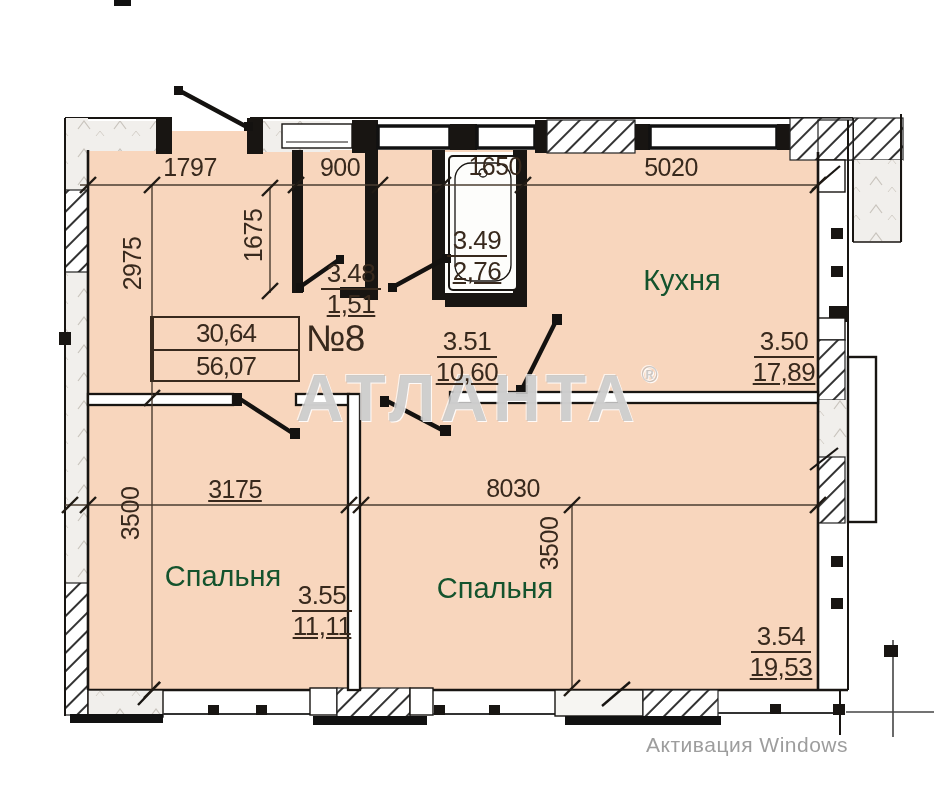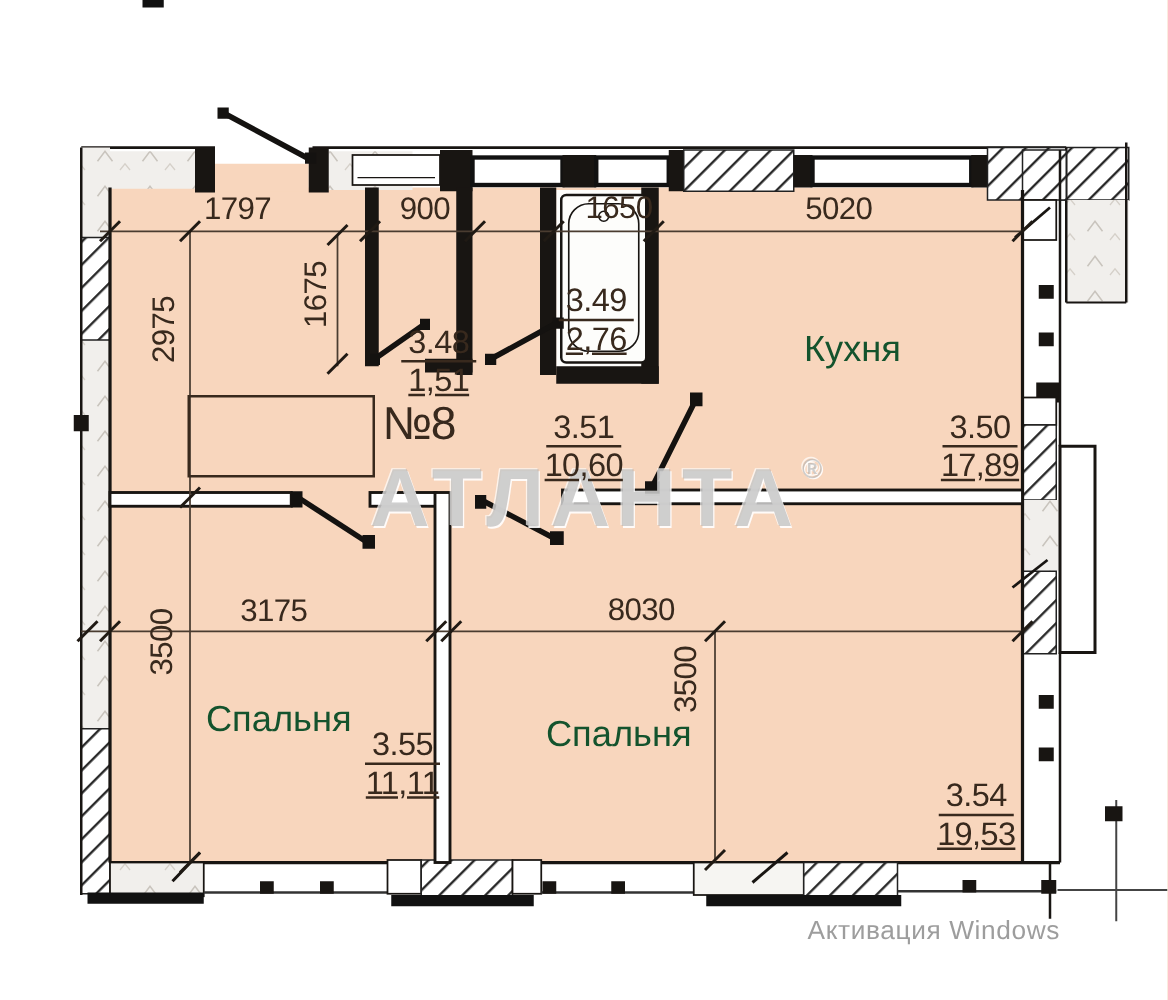--- a/index.html
+++ b/index.html
@@ -206,21 +206,21 @@
     <line x1="564" y1="696" x2="580" y2="680"></line>
   </g>
 </svg>
 
 <div id="brand-watermark"><span>АТЛАНТА</span><span class="reg">®</span></div>
 
 <div class="lbl" style="left:145px;top:153px;width:90px;">1797</div>
 <div class="lbl" style="left:295px;top:153px;width:90px;">900</div>
 <div class="lbl" style="left:432px;top:152px;width:90px;text-align:right;">1650</div>
 <div class="lbl" style="left:626px;top:153px;width:90px;">5020</div>
-<div class="lbl" style="left:174px;top:475px;width:90px;">3175</div>
+<div class="lbl" style="left:190px;top:475px;width:90px;text-decoration:underline;">3175</div>
 <div class="lbl" style="left:468px;top:474px;width:90px;">8030</div>
 <div class="lbl vert" style="left:92px;top:249px;width:80px;">2975</div>
 <div class="lbl vert" style="left:213px;top:221px;width:80px;">1675</div>
 <div class="lbl vert" style="left:90px;top:499px;width:80px;">3500</div>
 <div class="lbl vert" style="left:509px;top:529px;width:80px;">3500</div>
 
 <div class="frac" style="left:309px;top:227px;margin-top:32px;">
   <span class="top">3.48</span><span class="bot">1,51</span></div>
 <div class="frac" style="left:435px;top:226px;">
   <span class="top">3.49</span><span class="bot">2,76</span></div>
@@ -231,16 +231,20 @@
 <div class="frac" style="left:280px;top:581px;">
   <span class="top">3.55</span><span class="bot">11,11</span></div>
 <div class="frac" style="left:739px;top:622px;">
   <span class="top">3.54</span><span class="bot">19,53</span></div>
 
 <div class="room-label" style="left:597px;top:264px;">Кухня</div>
 <div class="room-label" style="left:138px;top:560px;">Спальня</div>
 <div class="room-label" style="left:410px;top:572px;">Спальня</div>
 
 <div id="title-block">
+  <div id="areas">
+    <div>30,64</div>
+    <div>56,07</div>
+  </div>
 </div>
 <div id="unit-number">№8</div>
 
 <div id="activation-watermark">Активация Windows</div>
 
 </body></html>

